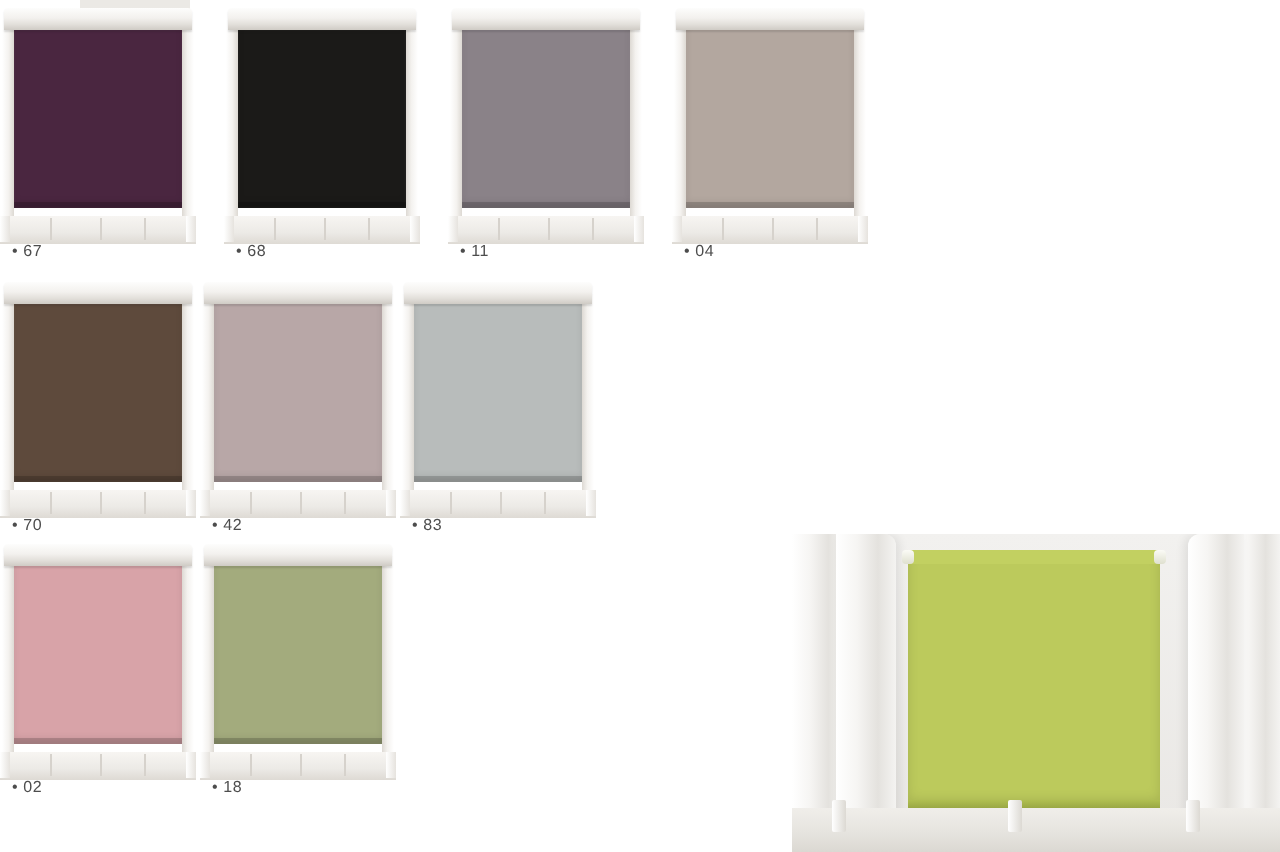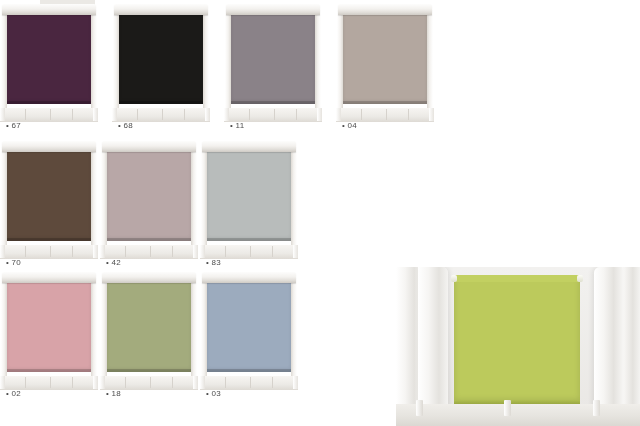--- a/index.html
+++ b/index.html
@@ -353,36 +353,20 @@
           <span class="post" style="left:0px"></span>
           <span class="tick" style="left:25px"></span>
           <span class="tick" style="left:50px"></span>
           <span class="tick" style="left:72px"></span>
           <span class="post" style="right:0px"></span>
         </div>
       </div>
       <div class="code">• 18</div>
     </div>
 
-    <div class="swatch">
-      <div class="blind">
-        <div class="rail-left"></div>
-        <div class="rail-right"></div>
-        <div class="headrail"></div>
-        <div class="fabric" id="f14" style="background: rgb(156, 171, 190);"></div>
-        <div class="sill">
-          <span class="post" style="left:0px"></span>
-          <span class="tick" style="left:25px"></span>
-          <span class="tick" style="left:50px"></span>
-          <span class="tick" style="left:72px"></span>
-          <span class="post" style="right:0px"></span>
-        </div>
-      </div>
-      <div class="code">• 03</div>
-    </div>
 
     <div class="swatch"></div>
     <div class="swatch"></div>
   </div>
 
   <div id="hero">
     <div class="curtain" id="curtain-a"></div>
     <div class="curtain" id="curtain-b"></div>
     <div class="curtain" id="curtain-c"></div>
     <div class="curtain" id="curtain-d"></div>

